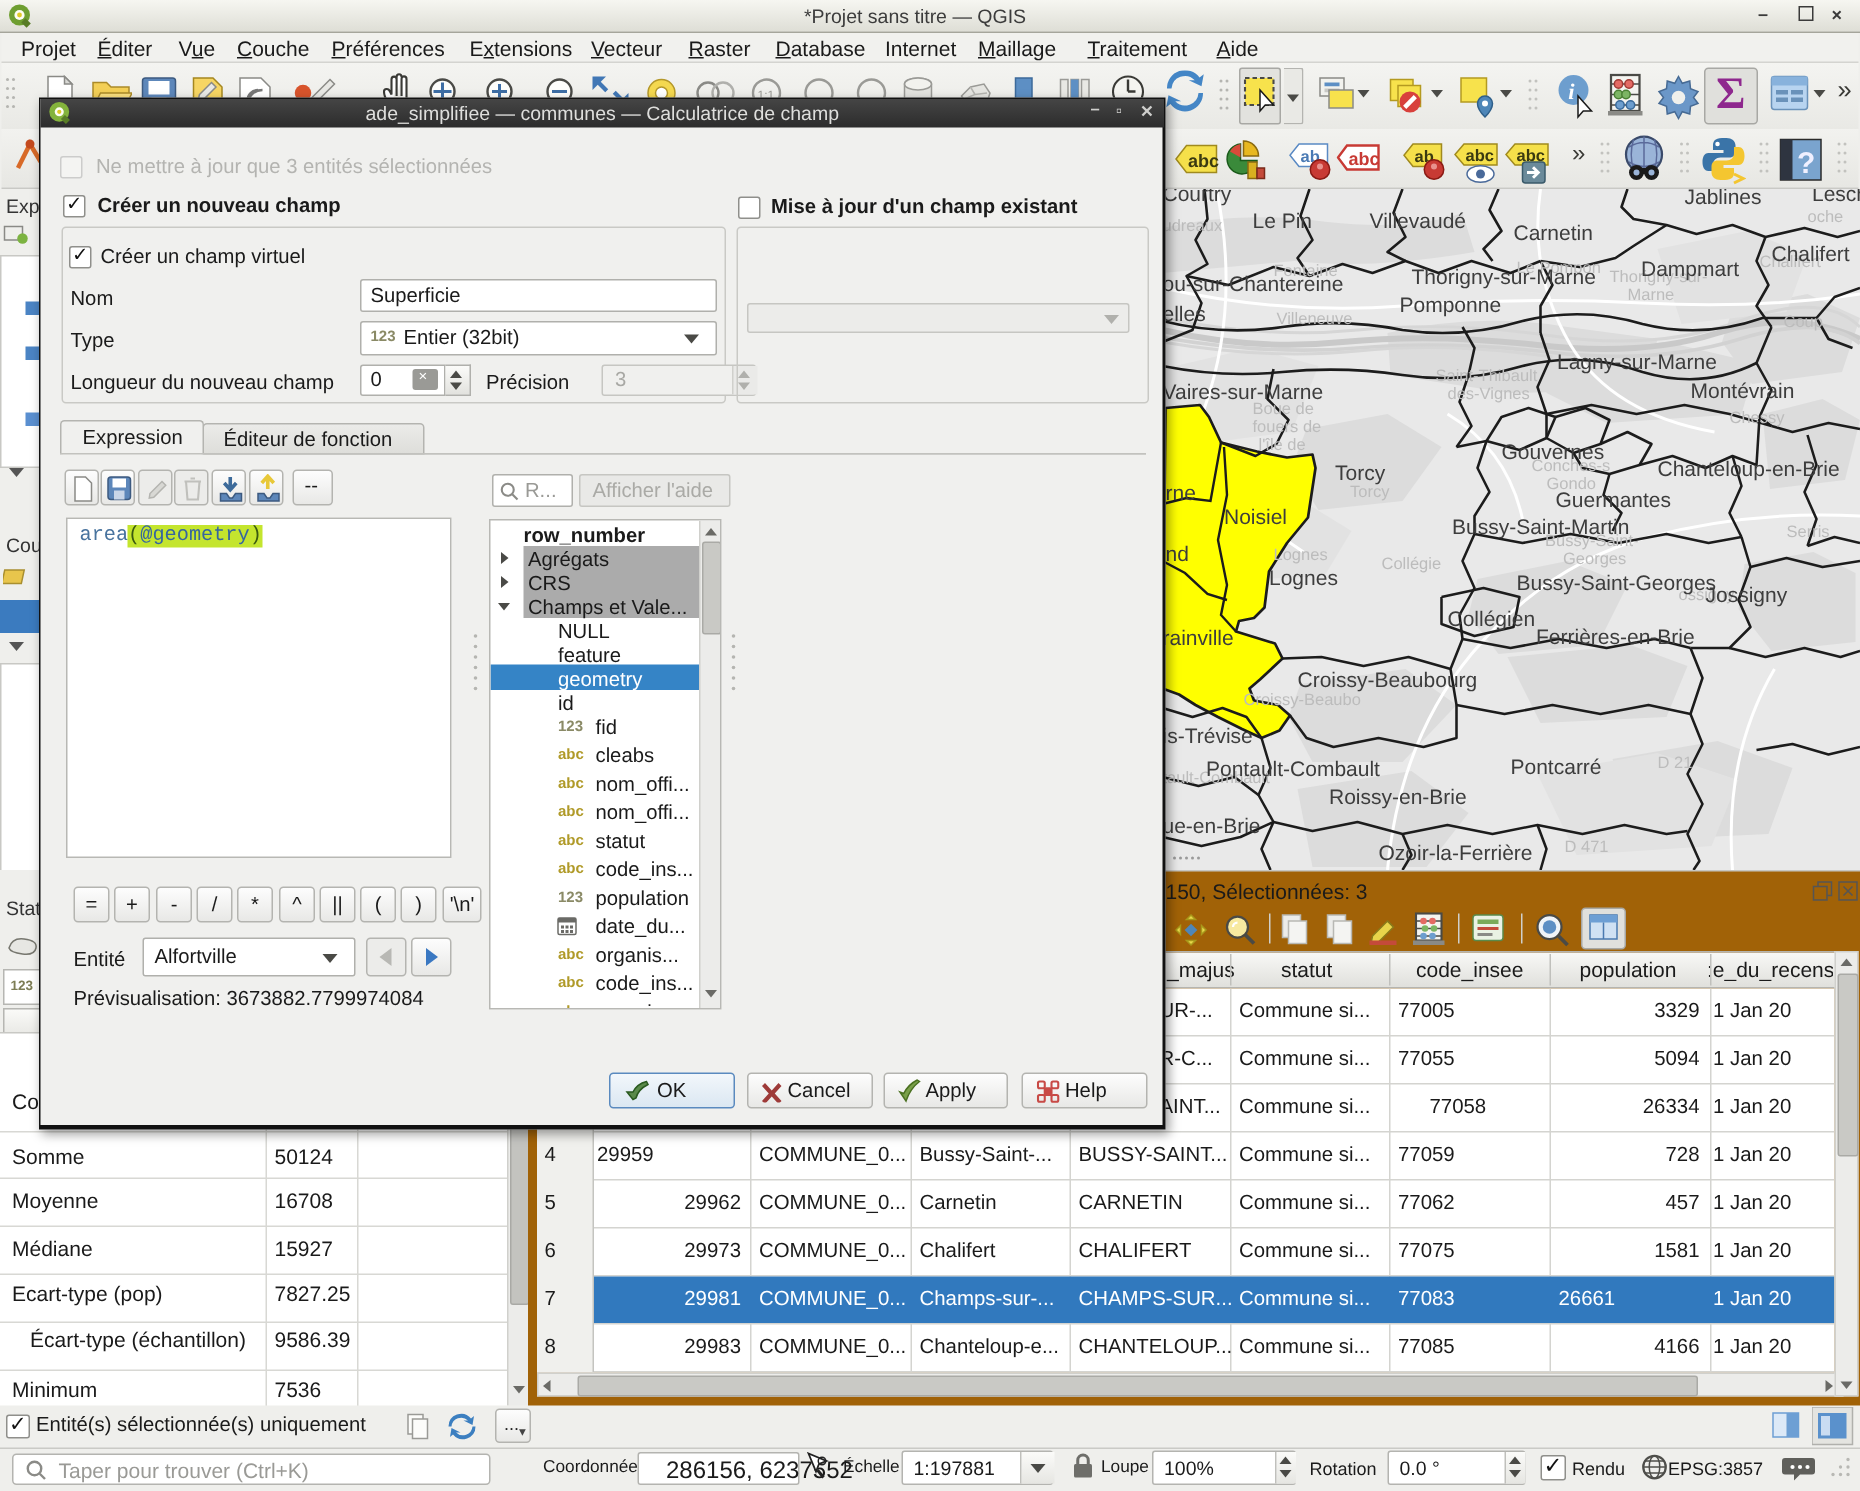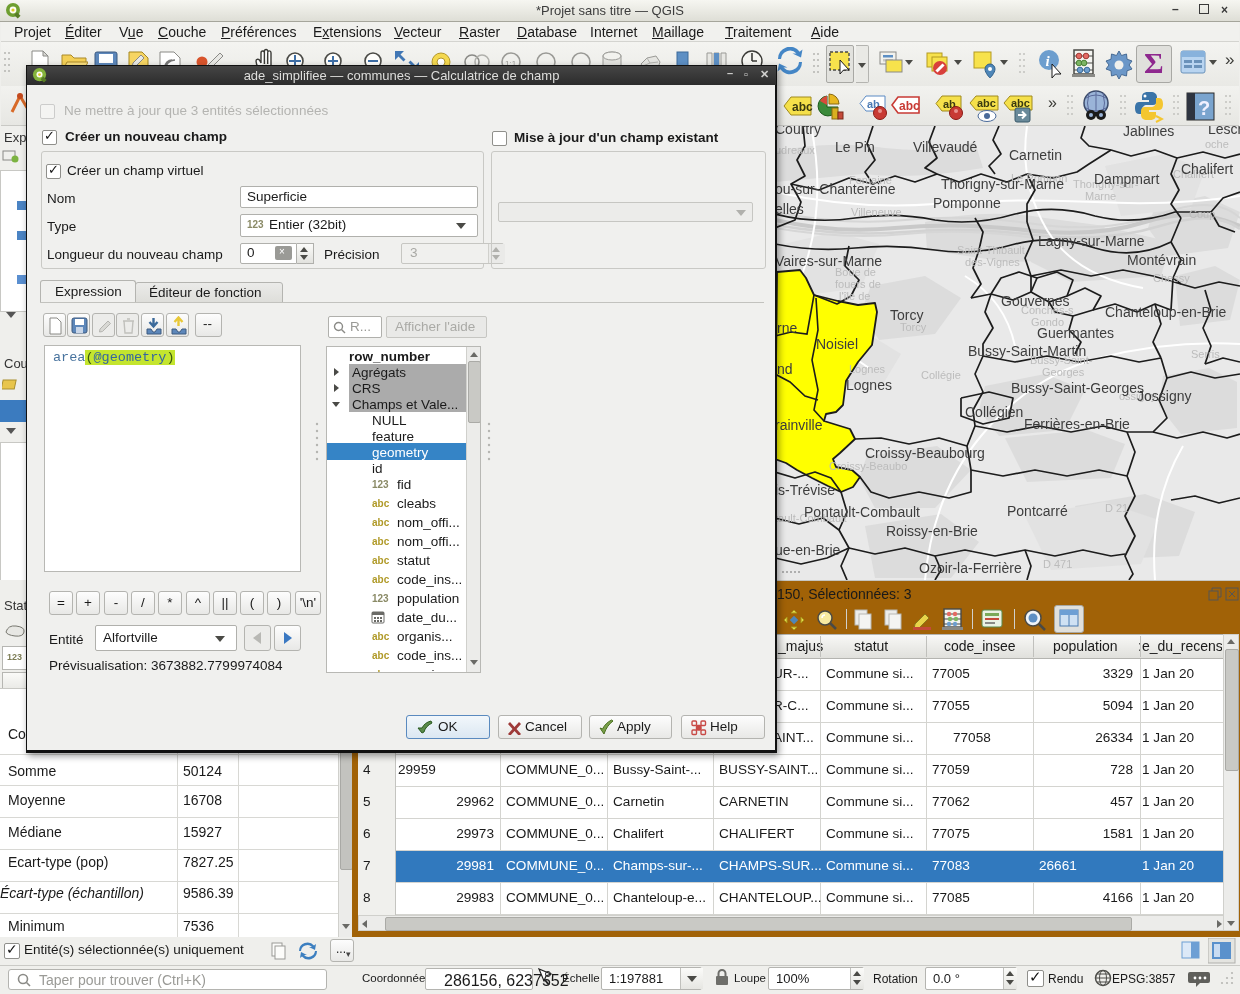--- a/index.html
+++ b/index.html
@@ -418,21 +418,21 @@
     <div class="ab" style="left:0px;top:97px;width:338px;height:1px;background:#d8d8d4;"></div>
     <div class="ab" style="left:8px;top:104px;">Moyenne</div>
         <div class="ab" style="left:183px;top:104px;">16708</div>
     <div class="ab" style="left:0px;top:129px;width:338px;height:1px;background:#d8d8d4;"></div>
     <div class="ab" style="left:8px;top:136px;">Médiane</div>
         <div class="ab" style="left:183px;top:136px;">15927</div>
     <div class="ab" style="left:0px;top:161px;width:338px;height:1px;background:#d8d8d4;"></div>
     <div class="ab" style="left:8px;top:166px;">Ecart-type (pop)</div>
         <div class="ab" style="left:183px;top:166px;">7827.25</div>
     <div class="ab" style="left:0px;top:193px;width:338px;height:1px;background:#d8d8d4;"></div>
-    <div class="ab" style="left:0;top:197px;font-style:italic;">Écart-type (échantillon)</div>
+    <div class="ab" style="left:20px;top:197px;">Écart-type (échantillon)</div>
         <div class="ab" style="left:183px;top:197px;">9586.39</div>
     <div class="ab" style="left:0px;top:225px;width:338px;height:1px;background:#d8d8d4;"></div>
     <div class="ab" style="left:8px;top:230px;">Minimum</div>
         <div class="ab" style="left:183px;top:230px;">7536</div>
   </div>
 
   <div class="ab" style="left:338px;top:108px;width:14px;height:249px;background:#ececea;border-left:1px solid #d0d0cc;">
     <div class="ab" style="left:1px;top:60px;width:11px;height:120px;background:#c3c3bf;border:1px solid #a9a9a5;border-radius:2px;"></div>
     <div class="ab" style="left:3px;top:236px;width:0;height:0;border-left:4px solid transparent;border-right:4px solid transparent;border-top:5px solid #6a6a66;"></div>
   </div>

